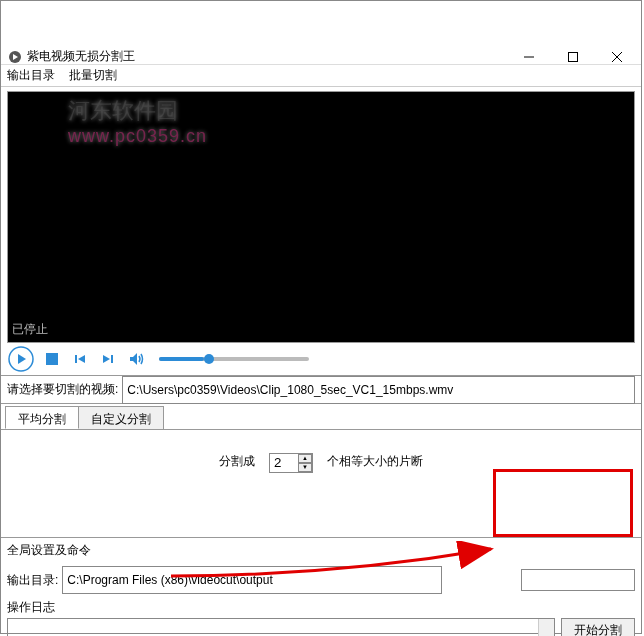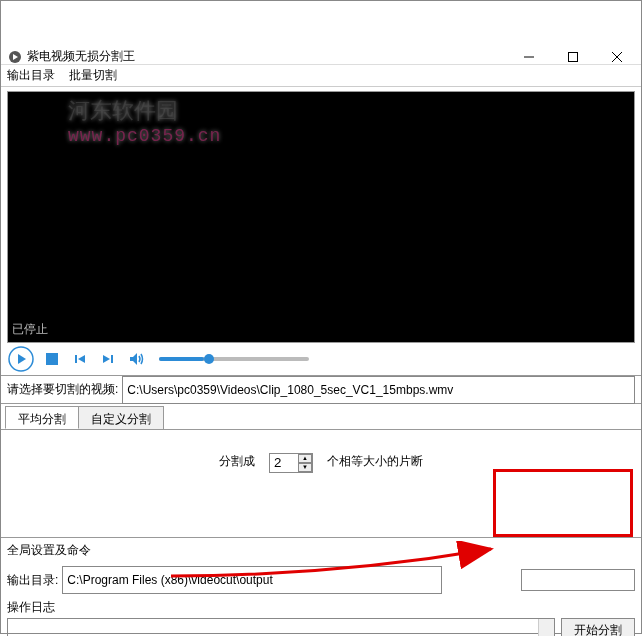--- a/index.html
+++ b/index.html
@@ -5,21 +5,21 @@
     * { box-sizing: border-box; margin: 0; padding: 0; }
     body { font-family: "Microsoft YaHei", "SimSun", Tahoma, sans-serif; font-size: 12px; background: #fff; width: 644px; height: 636px; overflow: hidden; position: relative; }
     .window { border: 1px solid #888; width: 642px; height: 634px; position: relative; background: #fff; }
     .titlebar { height: 16px; display: flex; align-items: center; padding: 0 2px 0 6px; background: #fff; border-bottom: 1px solid #ddd; margin-top: 48px; }
     .titlebar-icon { width: 16px; height: 16px; margin-right: 4px; display: inline-flex; align-items: center; justify-content: center; }
     .title-text { flex: 1; font-size: 12px; }
     .win-controls { display: flex; }
     .win-btn { width: 44px; height: 26px; display: flex; align-items: center; justify-content: center; cursor: pointer; }
     .menubar { height: 22px; display: flex; align-items: center; padding: 0 6px; border-bottom: 1px solid #ccc; }
     .menubar .menuitem { margin-right: 14px; cursor: pointer; }
-    .video-panel { margin: 4px 6px 0 6px; border: 1px solid #999; background: #000; height: 252px; position: relative; color: #eee; font-family: Liberation Mono, monospace; }
+    .video-panel { margin: 4px 6px 0 6px; border: 1px solid #999; background: #000; height: 252px; position: relative; color: #eee; }
     .video-status { position: absolute; left: 4px; bottom: 4px; color: #bbb; font-size: 12px; }
     .watermark { position: absolute; top: 4px; left: 60px; font-size: 22px; opacity: 0.5; text-shadow: 0 0 4px #fff; }
     .watermark .cn { color: rgba(160,160,160,0.5); }
     .watermark .url { color: #ec4899; font-size: 18px; letter-spacing: 1px; }
     .controls { height: 32px; display: flex; align-items: center; padding: 2px 6px; gap: 6px; }
     .ctrl-btn { width: 22px; height: 22px; display: flex; align-items: center; justify-content: center; cursor: pointer; color: #1976d2; }
     .ctrl-btn.play { width: 28px; height: 28px; }
     .slider { flex: 0 0 150px; height: 4px; background: #bbb; border-radius: 2px; position: relative; margin-left: 6px; }
     .slider-fill { position:absolute; left:0; top:0; height:4px; background:#2c8bd6; width:30%; border-radius:2px;}
     .slider-thumb { width: 10px; height: 10px; background: #2c8bd6; border-radius: 50%; position: absolute; left: 30%; top: -3px; }

